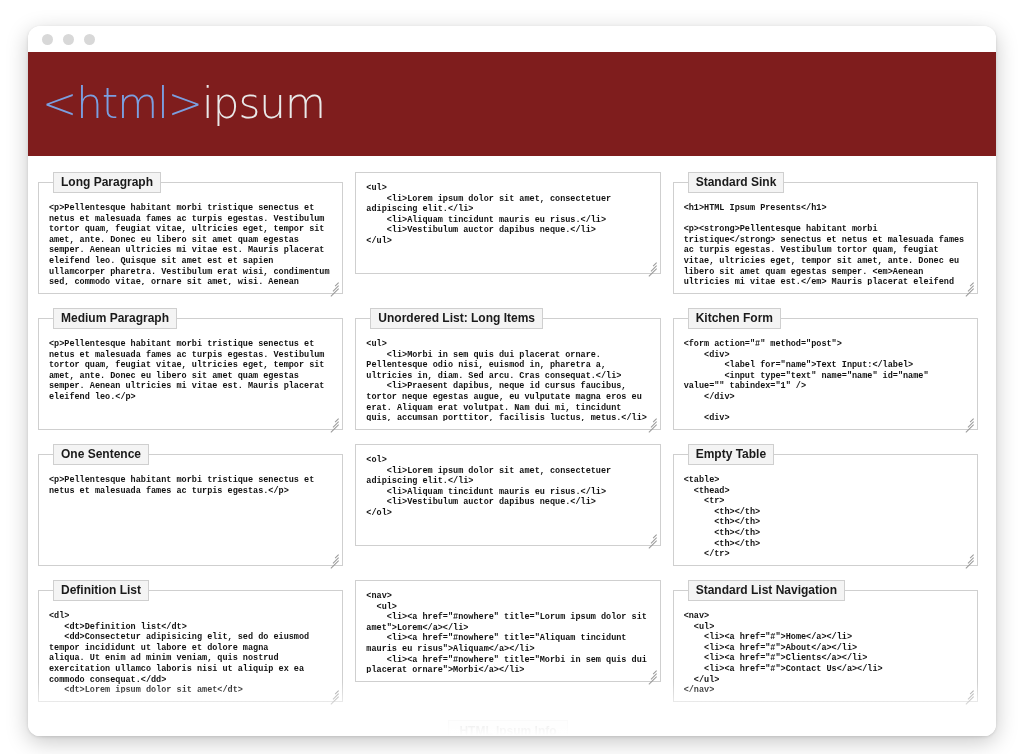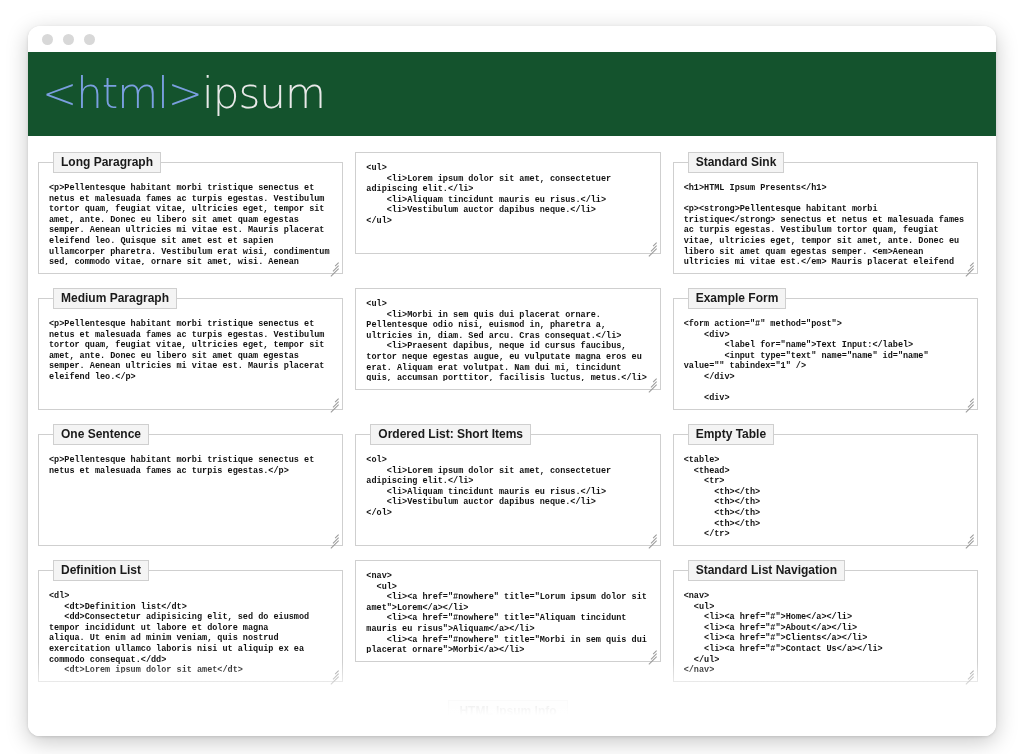--- a/index.html
+++ b/index.html
@@ -42,22 +42,22 @@
   .dot {
     width: 11px;
     height: 11px;
     border-radius: 50%;
     background: #d8d8d8;
     margin-right: 10px;
   }
 
   
   .site-header {
-    background: #14532d;
-    height: 84px;
+    background: #7f1d1d;
+    height: 104px;
     display: flex;
     align-items: center;
     padding-left: 14px;
     box-sizing: border-box;
   }
   .logo {
     font-family: "DejaVu Sans", sans-serif;
     font-size: 42px;
     font-weight: 300;
     letter-spacing: -1px;
@@ -243,35 +243,36 @@
           <span class="grip">
               <i></i>
               <i></i>
               <i></i>
             </span>
         </fieldset>
       </div>
 
       <div class="cell">
         <fieldset class="box">
+          <legend class="box-legend">Unordered List: Long Items</legend>
           <textarea class="code-area h100" readonly="" style="">&lt;ul&gt;
     &lt;li&gt;Morbi in sem quis dui placerat ornare. Pellentesque odio nisi, euismod in, pharetra a, ultricies in, diam. Sed arcu. Cras consequat.&lt;/li&gt;
     &lt;li&gt;Praesent dapibus, neque id cursus faucibus, tortor neque egestas augue, eu vulputate magna eros eu erat. Aliquam erat volutpat. Nam dui mi, tincidunt quis, accumsan porttitor, facilisis luctus, metus.&lt;/li&gt;
     &lt;li&gt;Phasellus ultrices nulla quis nibh. Quisque a lectus. Donec consectetuer ligula vulputate sem tristique cursus. Nam</textarea>
           <span class="grip">
               <i></i>
               <i></i>
               <i></i>
             </span>
         </fieldset>
       </div>
 
       <div class="cell">
         <fieldset class="box">
-          <legend class="box-legend">Example Form</legend>
+          <legend class="box-legend">Kitchen Form</legend>
           <textarea class="code-area h100" readonly="" style="">&lt;form action="#" method="post"&gt;
     &lt;div&gt;
         &lt;label for="name"&gt;Text Input:&lt;/label&gt;
         &lt;input type="text" name="name" id="name" value="" tabindex="1" /&gt;
     &lt;/div&gt;
 
     &lt;div&gt;
         &lt;h4&gt;Radio Button Choice&lt;/h4&gt;</textarea>
           <span class="grip">
               <i></i>
@@ -288,21 +289,20 @@
           <span class="grip">
               <i></i>
               <i></i>
               <i></i>
             </span>
         </fieldset>
       </div>
 
       <div class="cell">
         <fieldset class="box">
-          <legend class="box-legend">Ordered List: Short Items</legend>
           <textarea class="code-area h100" readonly="" style="">&lt;ol&gt;
     &lt;li&gt;Lorem ipsum dolor sit amet, consectetuer adipiscing elit.&lt;/li&gt;
     &lt;li&gt;Aliquam tincidunt mauris eu risus.&lt;/li&gt;
     &lt;li&gt;Vestibulum auctor dapibus neque.&lt;/li&gt;
 &lt;/ol&gt;</textarea>
           <span class="grip">
               <i></i>
               <i></i>
               <i></i>
             </span>

